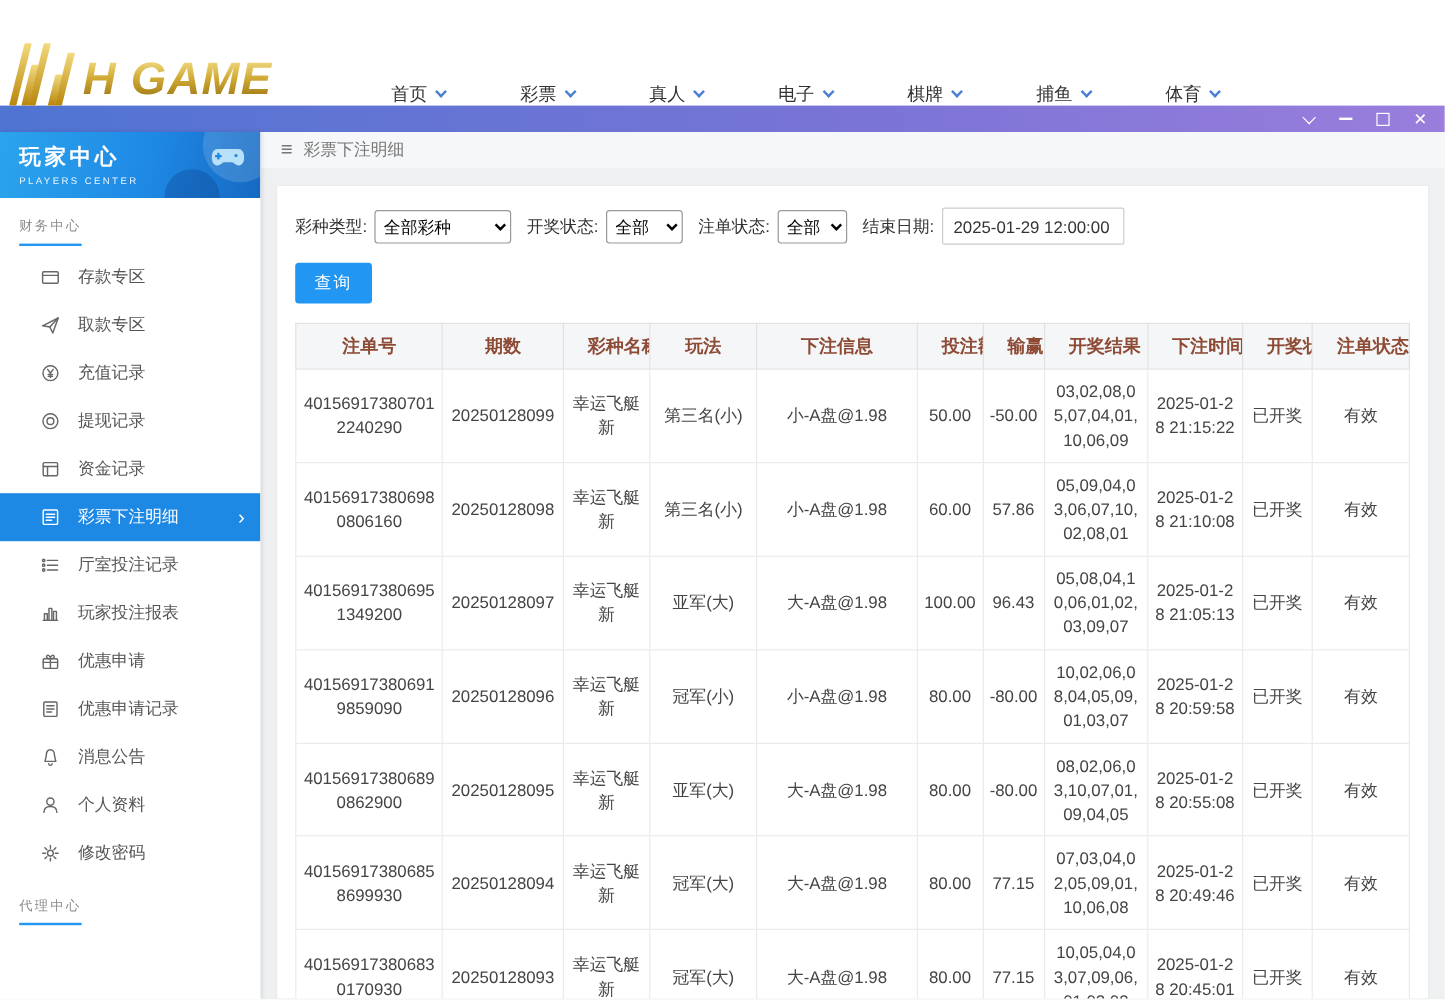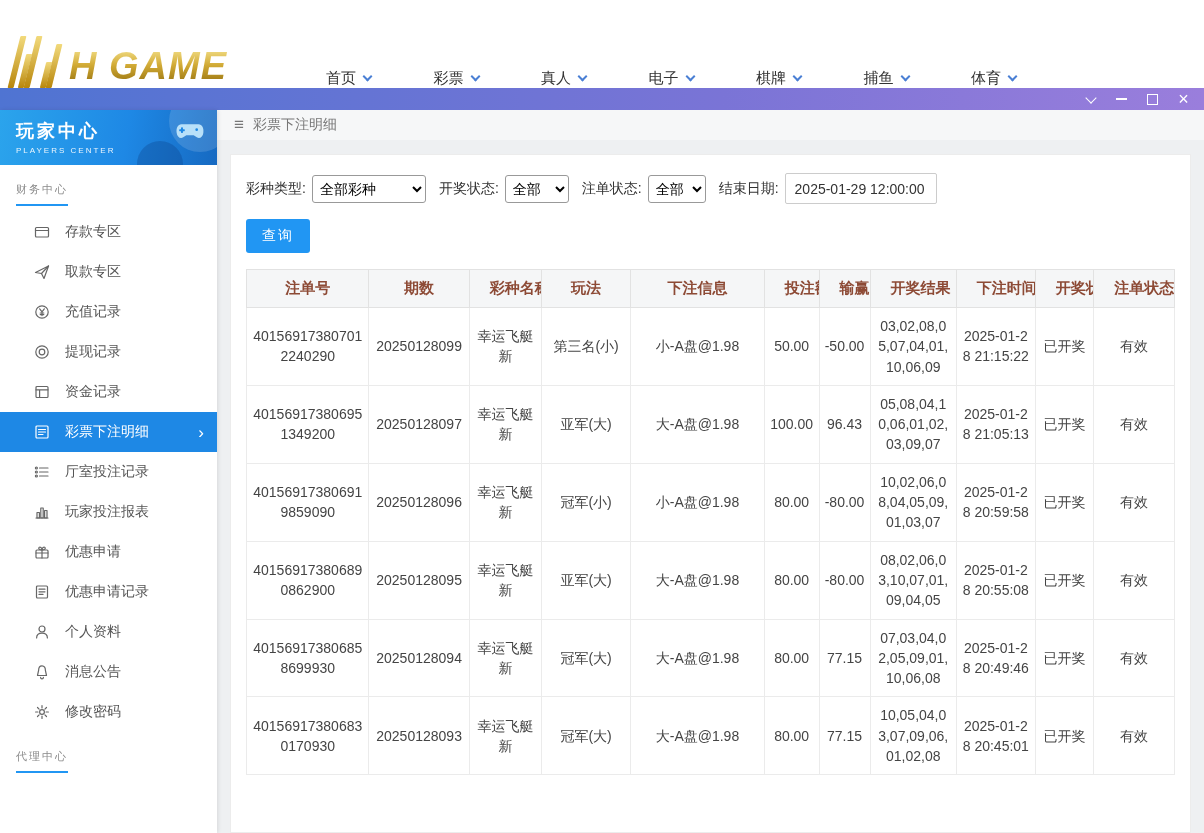--- a/index.html
+++ b/index.html
@@ -237,34 +237,34 @@
             <svg viewBox="0 0 16 16">
               <rect x="2.5" y="2" width="11" height="12" rx="1"></rect>
               <path d="M5 5.2 H11 M5 7.8 H11 M5 10.4 H9"></path>
             </svg>
           </span>
           <span class="lbl">优惠申请记录</span>
         </div>
         <div class="side-item">
           <span class="icn">
             <svg viewBox="0 0 16 16">
+              <path d="M8 1.8 C5.6 1.8 4.6 3.9 4.6 6.4 L3.5 11.5 H12.5 L11.4 6.4 C11.4 3.9 10.4 1.8 8 1.8 Z"></path>
+              <path d="M6.6 13.4 C6.6 14.2 7.2 14.8 8 14.8 C8.8 14.8 9.4 14.2 9.4 13.4"></path>
+            </svg>
+          </span>
+          <span class="lbl">消息公告</span>
+        </div>
+        <div class="side-item">
+          <span class="icn">
+            <svg viewBox="0 0 16 16">
               <circle cx="8" cy="5" r="3"></circle>
               <path d="M2.6 14 C2.6 10.6 5 9.1 8 9.1 C11 9.1 13.4 10.6 13.4 14"></path>
             </svg>
           </span>
           <span class="lbl">个人资料</span>
-        </div>
-        <div class="side-item">
-          <span class="icn">
-            <svg viewBox="0 0 16 16">
-              <path d="M8 1.8 C5.6 1.8 4.6 3.9 4.6 6.4 L3.5 11.5 H12.5 L11.4 6.4 C11.4 3.9 10.4 1.8 8 1.8 Z"></path>
-              <path d="M6.6 13.4 C6.6 14.2 7.2 14.8 8 14.8 C8.8 14.8 9.4 14.2 9.4 13.4"></path>
-            </svg>
-          </span>
-          <span class="lbl">消息公告</span>
         </div>
         <div class="side-item">
           <span class="icn">
             <svg viewBox="0 0 16 16">
               <circle cx="8" cy="8" r="2.4"></circle>
               <path d="M8 1.6 V3.9 M8 12.1 V14.4 M1.6 8 H3.9 M12.1 8 H14.4 M3.5 3.5 L5.1 5.1 M10.9 10.9 L12.5 12.5 M12.5 3.5 L10.9 5.1 M5.1 10.9 L3.5 12.5"></path>
             </svg>
           </span>
           <span class="lbl">修改密码</span>
         </div>
@@ -343,20 +343,33 @@
               <td>第三名(小)</td>
               <td>小-A盘@1.98</td>
               <td>50.00</td>
               <td>-50.00</td>
               <td>03,02,08,05,07,04,01,10,06,09</td>
               <td>2025-01-28 21:15:22</td>
               <td>已开奖</td>
               <td>有效</td>
             </tr>
             <tr>
+              <td>401569173806980806160</td>
+              <td>20250128098</td>
+              <td>幸运飞艇新</td>
+              <td>第三名(小)</td>
+              <td>小-A盘@1.98</td>
+              <td>60.00</td>
+              <td>57.86</td>
+              <td>05,09,04,03,06,07,10,02,08,01</td>
+              <td>2025-01-28 21:10:08</td>
+              <td>已开奖</td>
+              <td>有效</td>
+            </tr>
+            <tr>
               <td>401569173806951349200</td>
               <td>20250128097</td>
               <td>幸运飞艇新</td>
               <td>亚军(大)</td>
               <td>大-A盘@1.98</td>
               <td>100.00</td>
               <td>96.43</td>
               <td>05,08,04,10,06,01,02,03,09,07</td>
               <td>2025-01-28 21:05:13</td>
               <td>已开奖</td>

